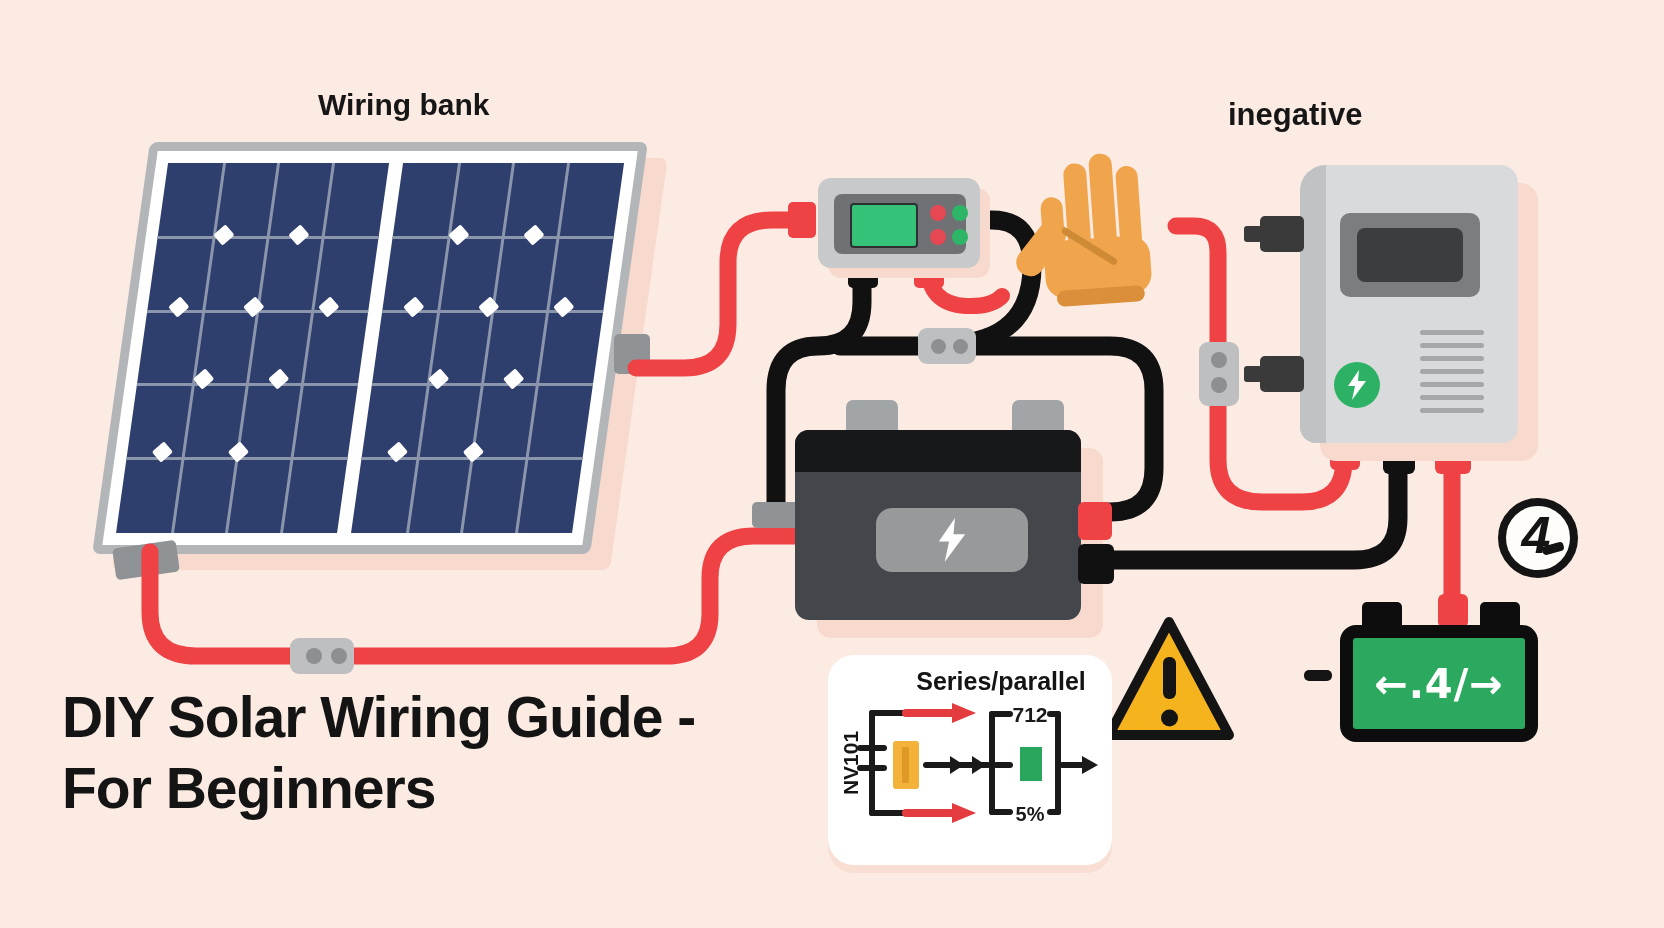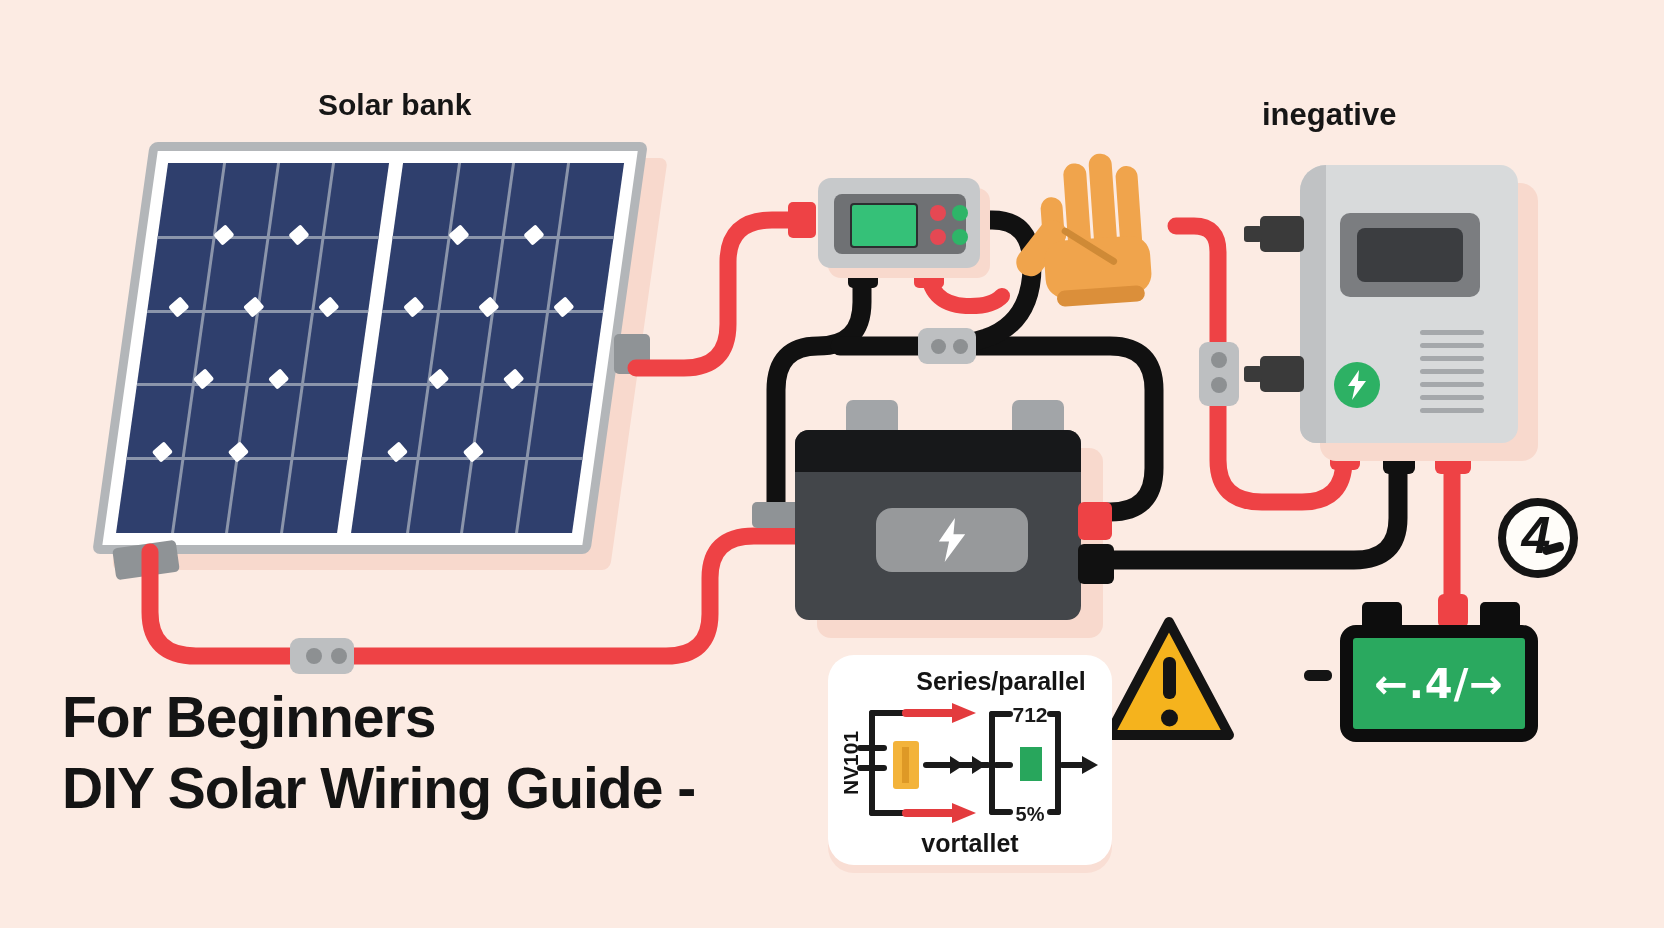--- a/index.html
+++ b/index.html
@@ -255,24 +255,23 @@
       <polygon points="114,103 138,113 114,123" fill="#e33b3e"></polygon>
       <rect x="55" y="41" width="26" height="48" rx="3" fill="#f3b33a"></rect>
       <rect x="64" y="47" width="7" height="36" fill="#de9926"></rect>
       <polygon points="112,56 126,65 112,74" fill="#1a1a1a"></polygon>
       <polygon points="134,56 148,65 134,74" fill="#1a1a1a"></polygon>
       <rect x="182" y="47" width="22" height="34" fill="#28a65c"></rect>
       <polygon points="244,56 260,65 244,74" fill="#1a1a1a"></polygon>
       <text x="192" y="22" text-anchor="middle" font-size="21" font-weight="bold" fill="#1a1a1a">712</text>
       <text x="192" y="121" text-anchor="middle" font-size="20" font-weight="bold" fill="#1a1a1a">5%</text>
     </svg>
-    <div id="card-caption" class="abs">vortallet</div>
-  </div>
-
-  <div class="abs lbl" style="left:318px;top:88px;font-size:30px;">Solar bank</div>
-  <div class="abs lbl" style="left:1262px;top:97px;">inegative</div>
+  </div>
+
+  <div class="abs lbl" style="left:318px;top:88px;font-size:30px;">Wiring bank</div>
+  <div class="abs lbl" style="left:1228px;top:97px;">inegative</div>
 
   <div id="heading" class="abs">
+    <div>DIY Solar Wiring Guide -</div>
     <div>For Beginners</div>
-    <div>DIY Solar Wiring Guide -</div>
   </div>
 
 </div>
 
 </body></html>

